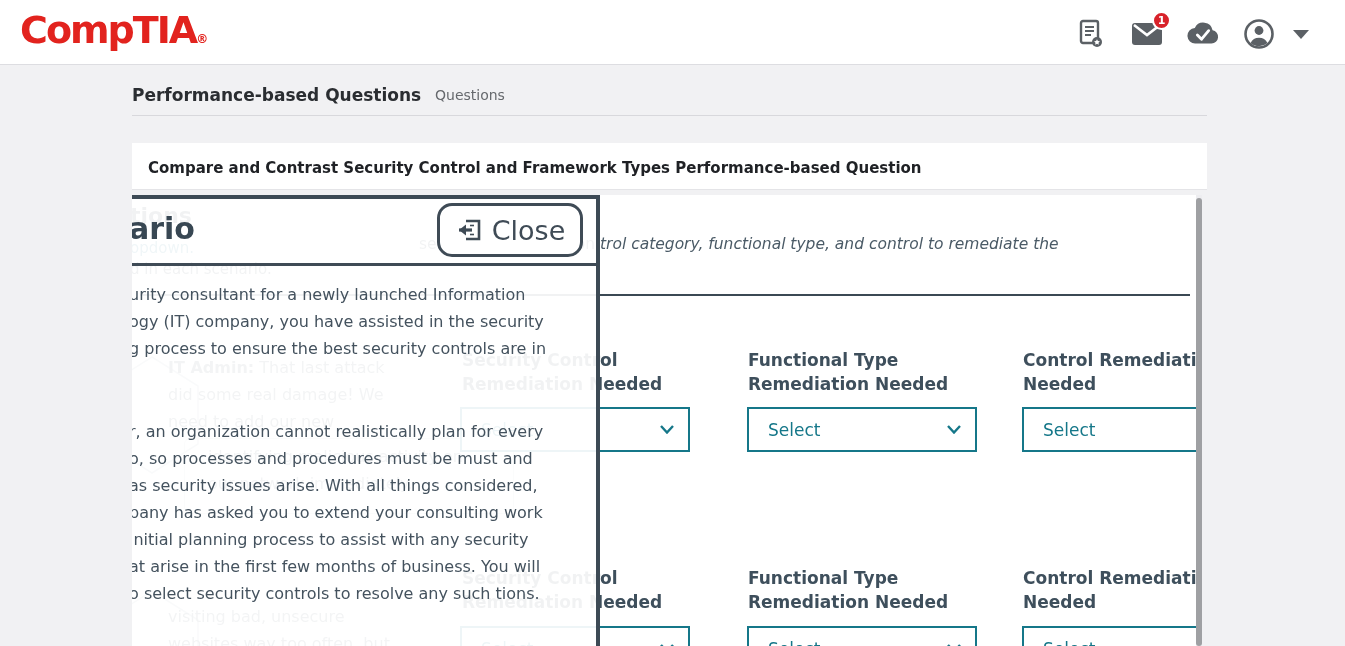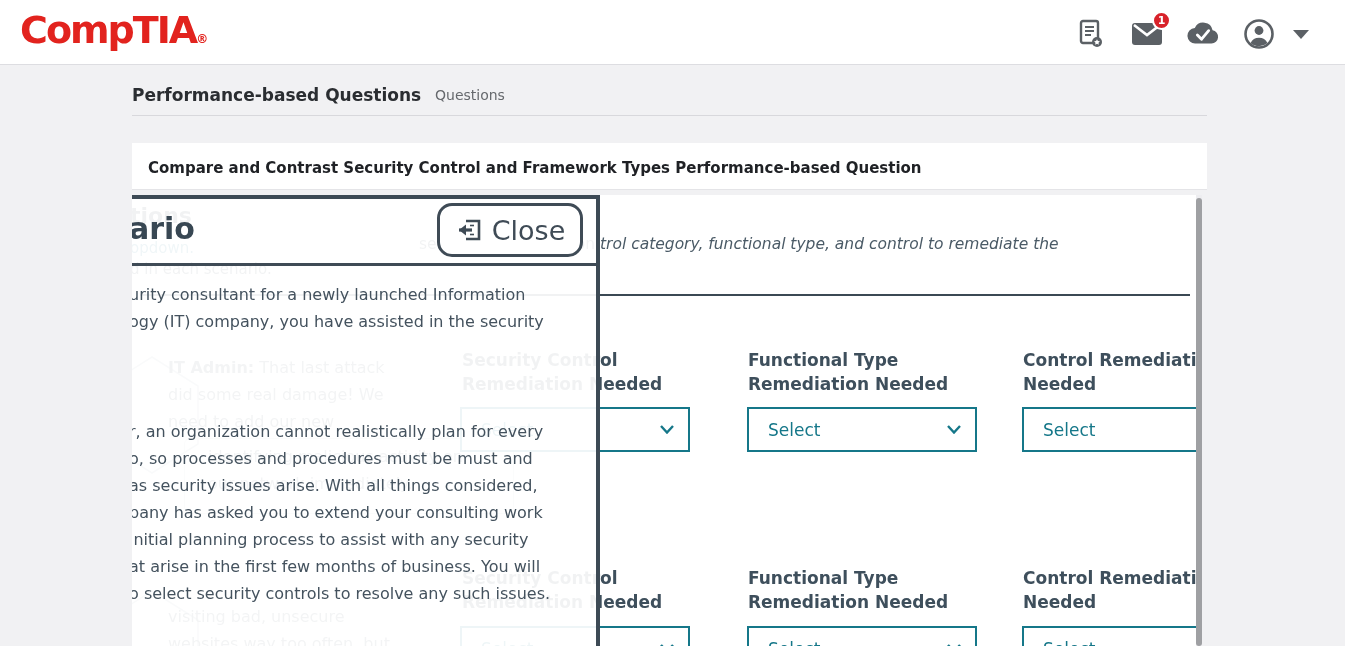--- a/index.html
+++ b/index.html
@@ -213,27 +213,28 @@
         <line x1="15" y1="18.5" x2="19" y2="18.5" stroke="#3f4b56" stroke-width="1.6"></line>
       </svg>
       <span>Close</span>
     </div>
 
     <div class="modal-divider"></div>
 
     <div class="modal-para p1">
       <div>urity consultant for a newly launched Information</div>
       <div>ogy (IT) company, you have assisted in the security</div>
+      <div>g process to ensure the best security controls are in</div>
     </div>
     <div class="modal-para p2">
       <div>r, an organization cannot realistically plan for every</div>
       <div>o, so processes and procedures must be must and</div>
       <div>as security issues arise. With all things considered,</div>
       <div>pany has asked you to extend your consulting work</div>
       <div>initial planning process to assist with any security</div>
       <div>at arise in the first few months of business. You will</div>
-      <div>o select security controls to resolve any such issues.</div>
+      <div>o select security controls to resolve any such tions.</div>
     </div>
   </div>
 </div>
 
 <div class="abs scroll-track"></div>
 <div class="abs scroll-thumb"></div>
 
 </body></html>

